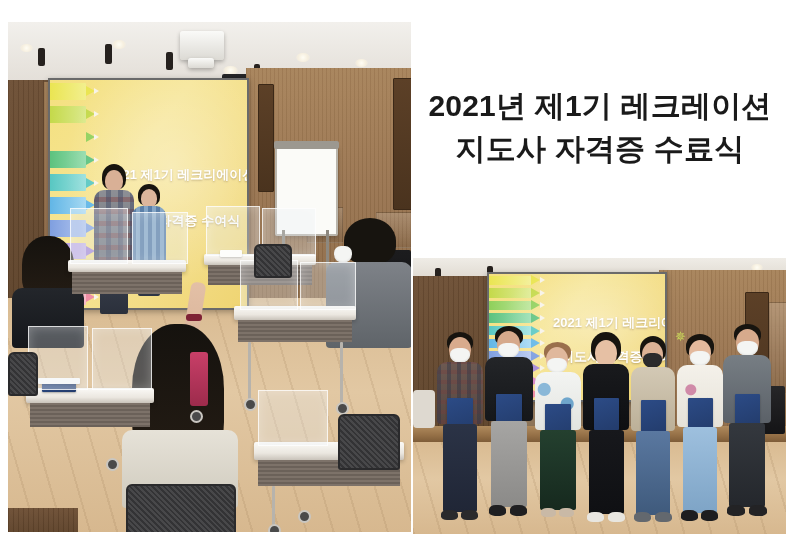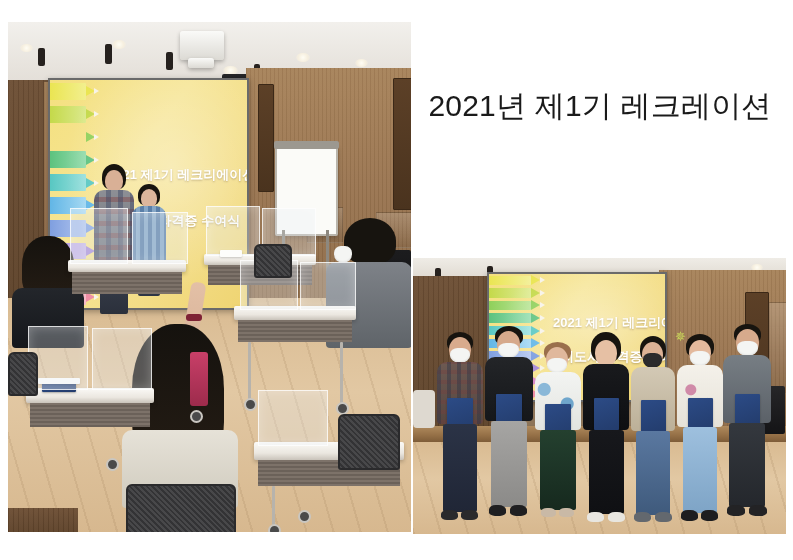--- a/index.html
+++ b/index.html
@@ -29,21 +29,21 @@
     left: 420px;
     top: 84px;
     width: 360px;
     text-align: center;
     color: #1a1a1a;
   }
   .title-line {
     display: block;
     font-size: 30px;
     line-height: 43px;
-    font-weight: 400;
+    font-weight: 700;
     letter-spacing: 0.2px;
     white-space: nowrap;
     font-family: "Liberation Sans", "DejaVu Sans", sans-serif;
   }
 
   
   .photo {
     position: absolute;
     overflow: hidden;
     background: #8d7559;
@@ -327,20 +327,21 @@
   }
   .blur-soft { filter: blur(0.5px); }
 </style>
 </head>
 <body>
 
 <div class="page">
 
   <div class="title-block">
     <span class="title-line">2021년 제1기 레크레이션</span>
+    <span class="title-line">지도사 자격증 수료식</span>
   </div>
 
   <div class="photo photo-left">
     <div class="scene">
 
       <div class="ceiling" style="height:66px;"></div>
       <div class="downlight" style="left:12px;top:22px;width:13px;height:8px;"></div>
       <div class="downlight" style="left:104px;top:18px;width:14px;height:9px;"></div>
       <div class="downlight" style="left:215px;top:44px;width:15px;height:9px;"></div>
       <div class="downlight" style="left:288px;top:31px;width:14px;height:9px;"></div>

